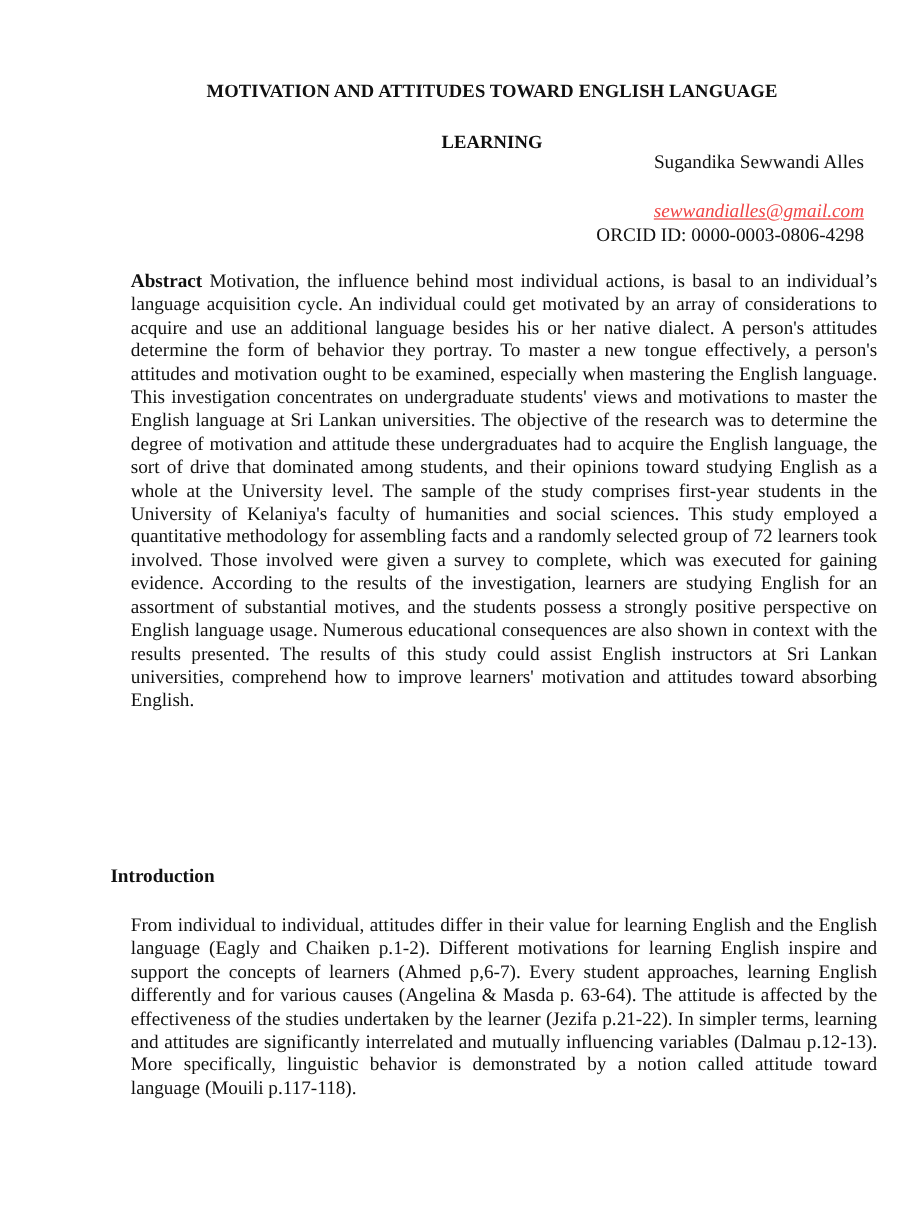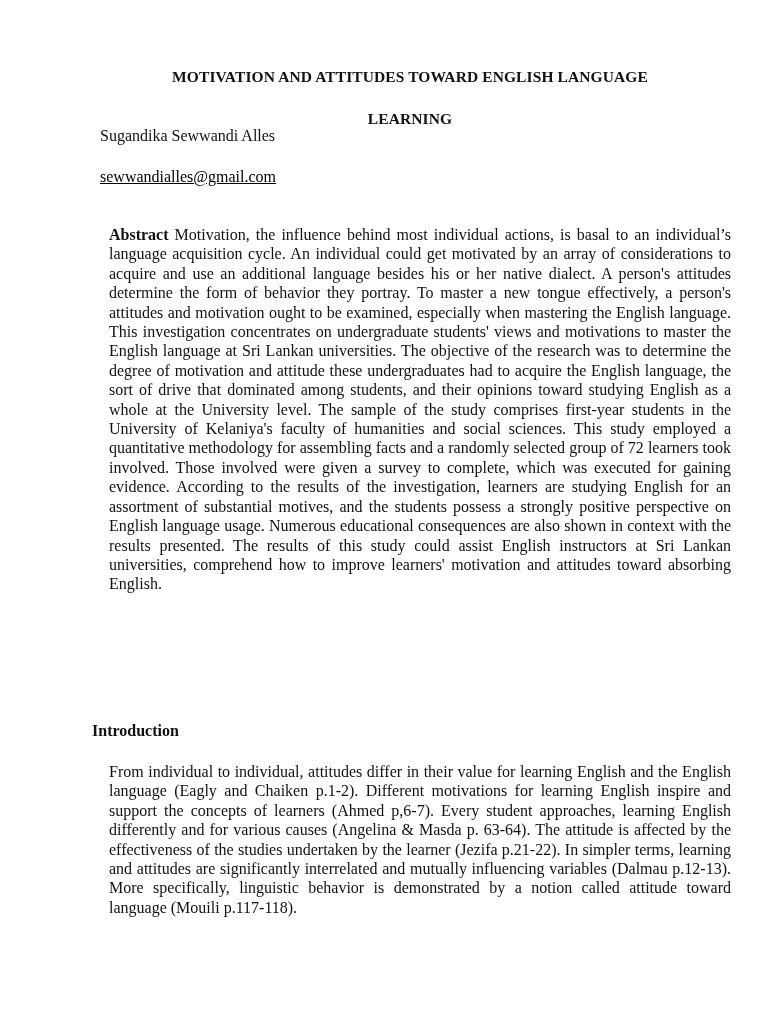--- a/index.html
+++ b/index.html
@@ -31,30 +31,31 @@
       font-weight: bold;
       font-size: 15.5px;
       letter-spacing: 0.1px;
     }
     .title-1 { top: 68px; text-align: center; }
     .title-2 { top: 98px; margin-top: 12px; }
     .center-line {
       position: absolute;
       left: 100px;
       width: 620px;
-      text-align: left;
+      text-align: right;
       font-size: 16px;
       line-height: 20px;
     }
     .author { top: 126px; }
     .affil { top: 147px; }
     .email { top: 167px; }
     .email a {
-      color: #000000;
+      color: #ef4444;
       text-decoration: underline;
+      font-style: italic;
     }
     .orcid { top: 187px; }
     .block {
       position: absolute;
       left: 109px;
       width: 622px;
       font-size: 16px;
       line-height: 19.4px;
       text-align: justify;
     }
@@ -75,20 +76,21 @@
 
 <div class="page">
 
   <div class="title title-1">MOTIVATION AND ATTITUDES TOWARD ENGLISH LANGUAGE</div>
   <div class="title title-2">LEARNING</div>
 
   <div class="center-line author">Sugandika Sewwandi Alles</div>
   <div class="center-line email">
     <a>sewwandialles@gmail.com</a>
   </div>
+  <div class="center-line orcid">ORCID ID: 0000-0003-0806-4298</div>
 
   <div class="block abstract">
     <span class="lead-bold">Abstract</span><span> Motivation, the influence behind most individual actions, is basal to an individual’s language acquisition cycle. An individual could get motivated by an array of considerations to acquire and use an additional language besides his or her native dialect. A person's attitudes determine the form of behavior they portray.  To master a new tongue effectively, a person's attitudes and motivation ought to be examined, especially when mastering the English language. This investigation concentrates on undergraduate students' views and motivations to master the English language at Sri Lankan universities. The objective of the research was to determine the degree of motivation and attitude these undergraduates had to acquire the English language, the sort of drive that dominated among students, and their opinions toward studying English as a whole at the University level. The sample of the study comprises first-year students in the University of Kelaniya's faculty of humanities and social sciences. This study employed a quantitative methodology for assembling facts and a randomly selected group of 72 learners took involved. Those involved were given a survey to complete, which was executed for gaining evidence. According to the results of the investigation, learners are studying English for an assortment of substantial motives, and the students possess a strongly positive perspective on English language usage. Numerous educational consequences are also shown in context with the results presented. The results of this study could assist English instructors at Sri Lankan universities, comprehend how to improve learners' motivation and attitudes toward absorbing English.</span>
   </div>
 
 
   <div class="intro-heading">Introduction</div>
 
   <div class="block intro-body">From individual to individual, attitudes differ in their value for learning English and the English language (Eagly and Chaiken p.1-2). Different motivations for learning English inspire and support the concepts of learners (Ahmed p,6-7). Every student approaches, learning English differently and for various causes (Angelina &amp; Masda p. 63-64). The attitude is affected by the effectiveness of the studies undertaken by the learner (Jezifa p.21-22). In simpler terms, learning and attitudes are significantly interrelated and mutually influencing variables (Dalmau p.12-13). More specifically, linguistic behavior is demonstrated by a notion called attitude toward language (Mouili p.117-118).</div>
 

